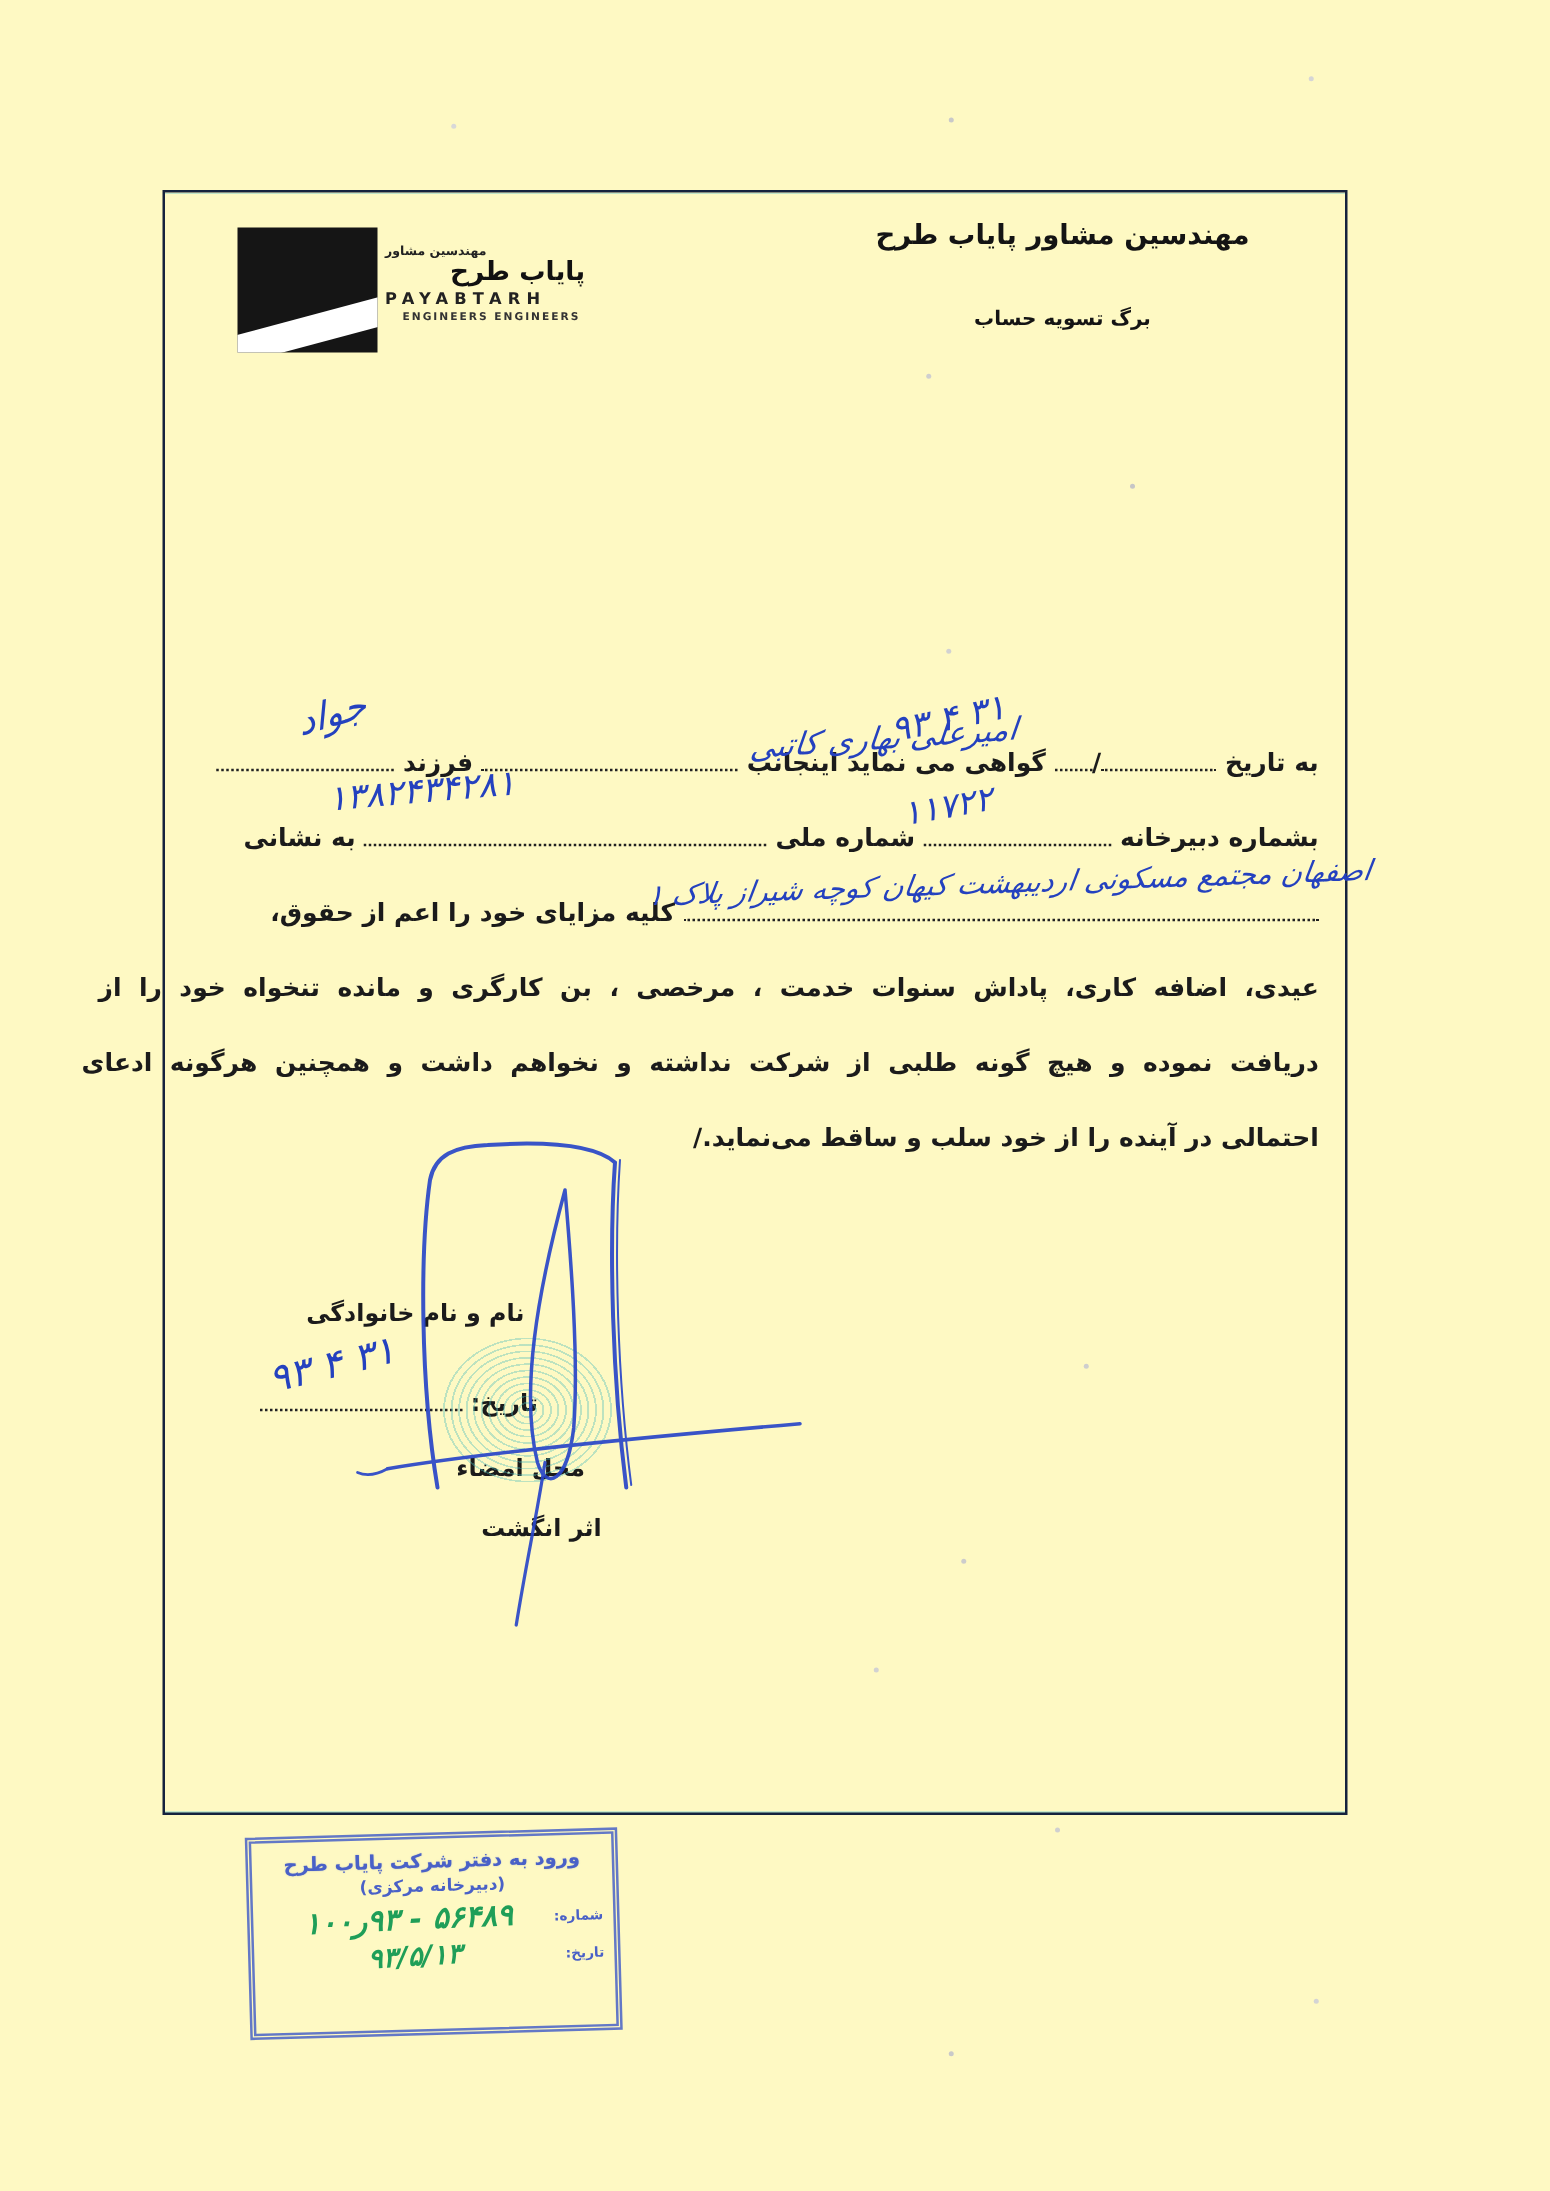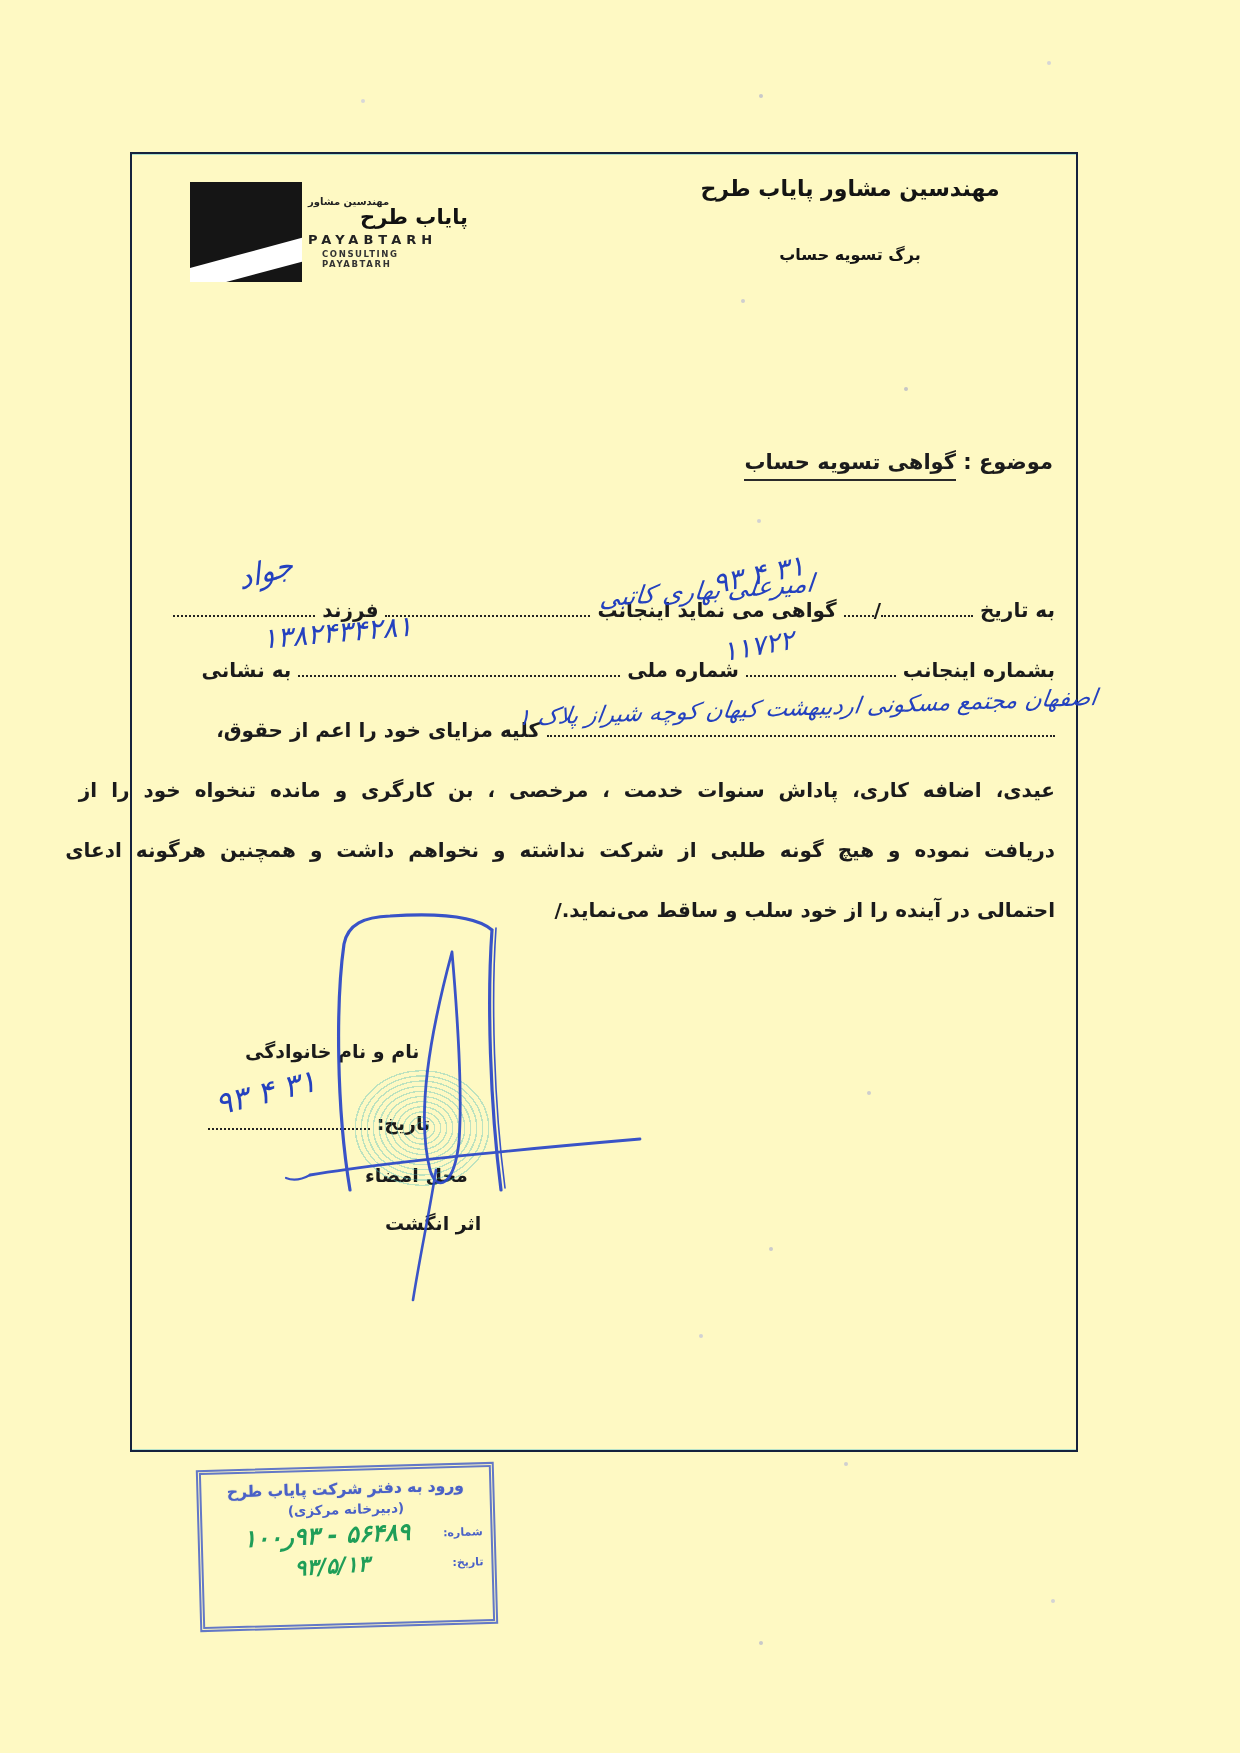--- a/index.html
+++ b/index.html
@@ -72,45 +72,41 @@
 
   <div class="frame"></div>
 
   <div class="logo-box">
     <div class="logo-swoosh"></div>
   </div>
   <div class="logo-text">
     <div class="logo-fa-small">مهندسین مشاور</div>
     <div class="logo-fa-large">پایاب طرح</div>
     <div class="logo-en">PAYABTARH</div>
-    <div class="logo-en-sub">CONSULTING PAYABTARH</div>
+    <div class="logo-en-sub">ENGINEERS ENGINEERS</div>
   </div>
 
   <div class="head-titles">
     <div class="head-title">مهندسین مشاور پایاب طرح</div>
     <div class="head-subtitle">برگ تسویه حساب</div>
   </div>
 
-  <div class="subject">
-    <span>موضوع :</span>
-    <span class="val">گواهی تسویه حساب</span>
-  </div>
 
 
   <div class="bline" style="top:598px;">
     <span>به تاریخ</span>
     <span class="dots" style="width:92px;"></span><span>/</span><span class="dots" style="width:30px;"></span>
     <span>گواهی می نماید اینجانب</span>
     <span class="dots" style="width:205px;"></span>
     <span>فرزند</span>
     <span class="dots" style="width:142px;"></span>
   </div>
 
   <div class="bline" style="top:658px;">
-    <span>بشماره اینجانب</span>
+    <span>بشماره دبیرخانه</span>
     <span class="dots" style="width:150px;"></span>
     <span>شماره ملی</span>
     <span class="dots" style="width:322px;"></span>
     <span>به نشانی</span>
   </div>
 
   <div class="bline wide" style="top:778px;">عیدی، اضافه کاری،  پاداش سنوات خدمت ، مرخصی ، بن کارگری و مانده تنخواه خود را از</div>
 
   <div class="bline" style="top:718px;">
     <span class="dots" style="width:508px;"></span>

